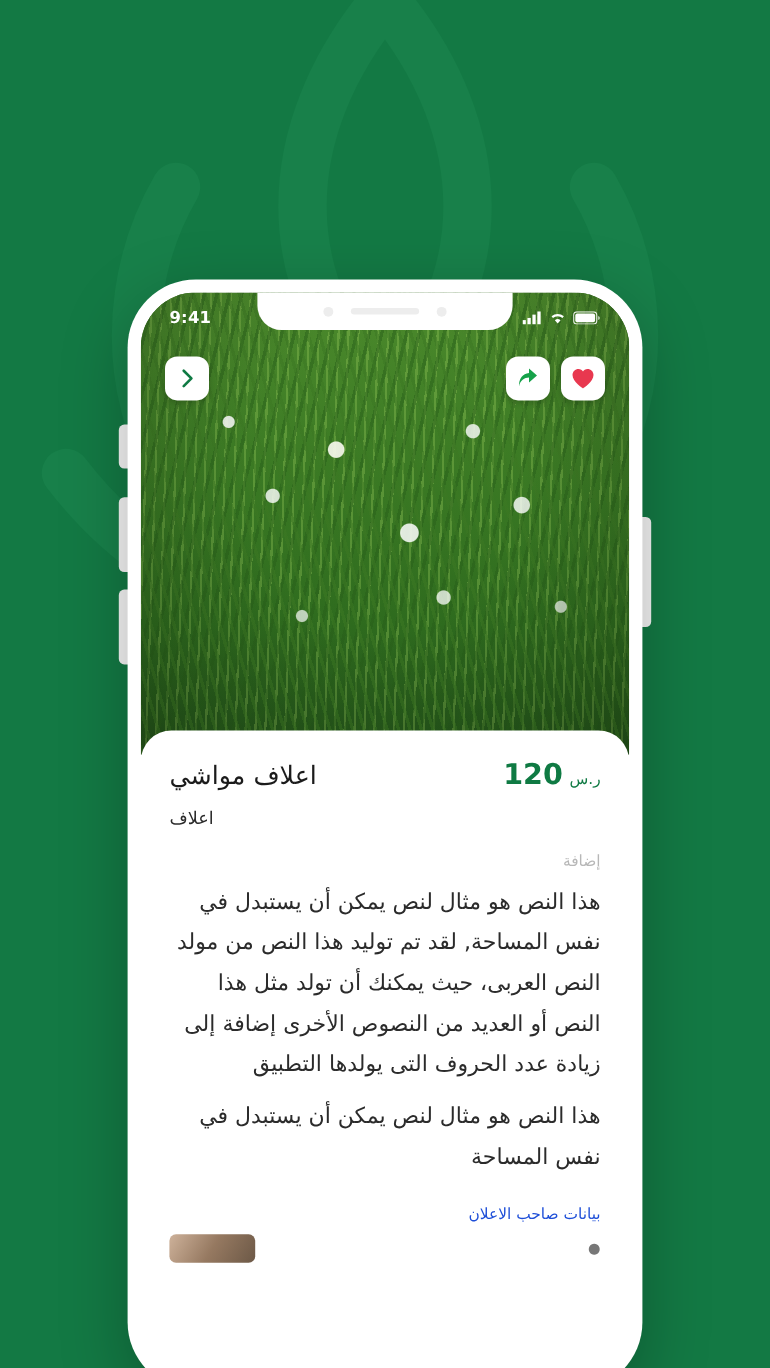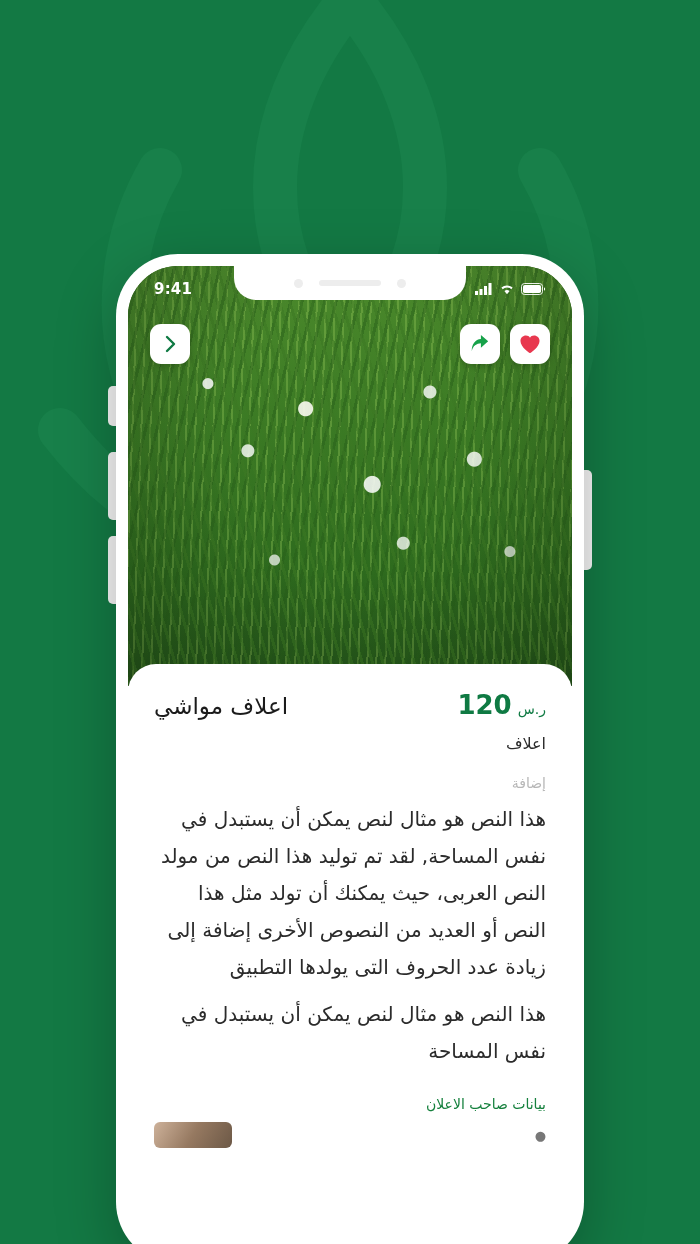--- a/index.html
+++ b/index.html
@@ -196,39 +196,39 @@
   }
   .price-currency {
     font-size: 14px;
     color: #0f7a43;
     font-weight: normal;
   }
   .category {
     margin-top: 14px;
     font-size: 16px;
     color: #2b2b2b;
-    text-align: right;
+    text-align: left;
   }
   .section-label {
     margin-top: 22px;
     font-size: 14px;
     color: #b7b7b7;
     text-align: right;
   }
   .section-body {
     margin-top: 10px;
     font-size: 20px;
     line-height: 1.85;
     color: #2b2b2b;
     text-align: right;
   }
   .owner-label {
     margin-top: 26px;
     font-size: 14px;
-    color: #15803d;
+    color: #1d4ed8;
     text-align: right;
   }
   .owner-row {
     margin-top: 10px;
     display: flex;
     flex-direction: row-reverse;
     align-items: center;
     justify-content: space-between;
   }
   .owner-avatar {

